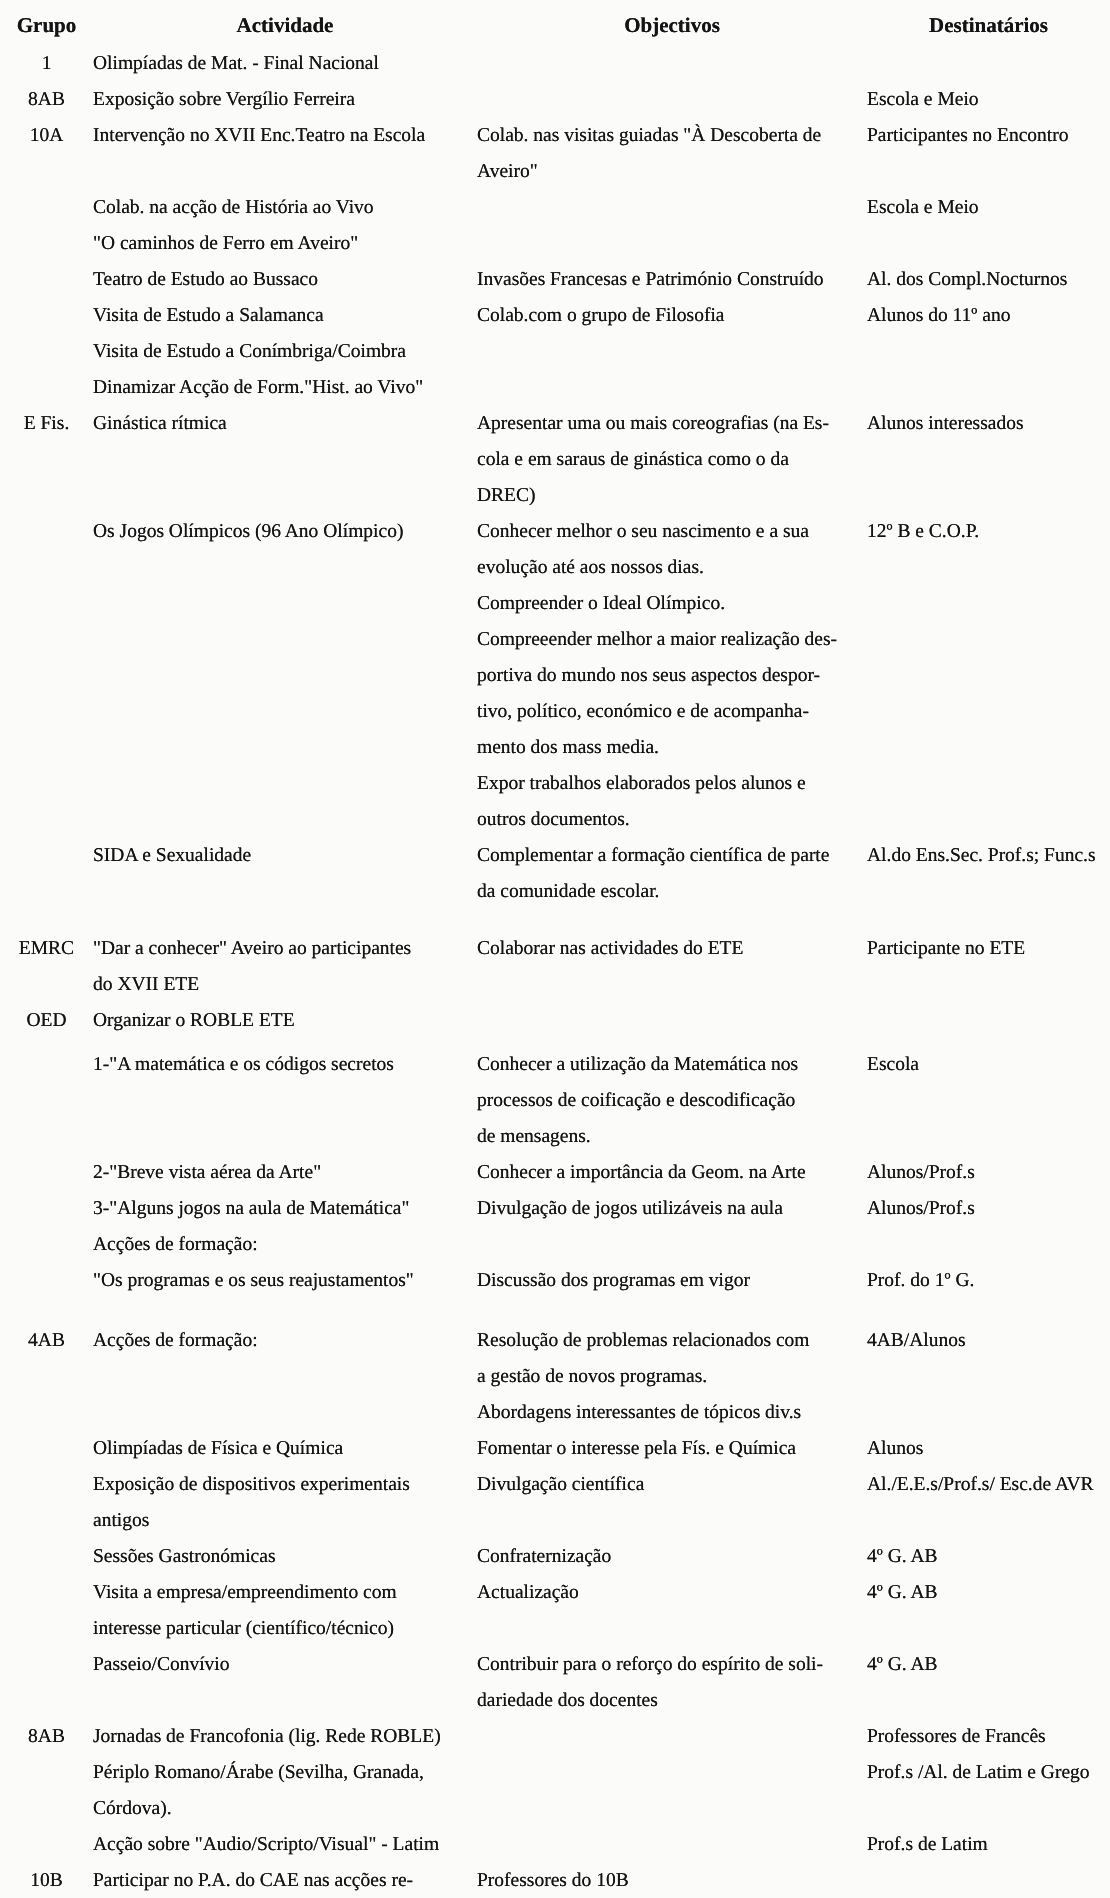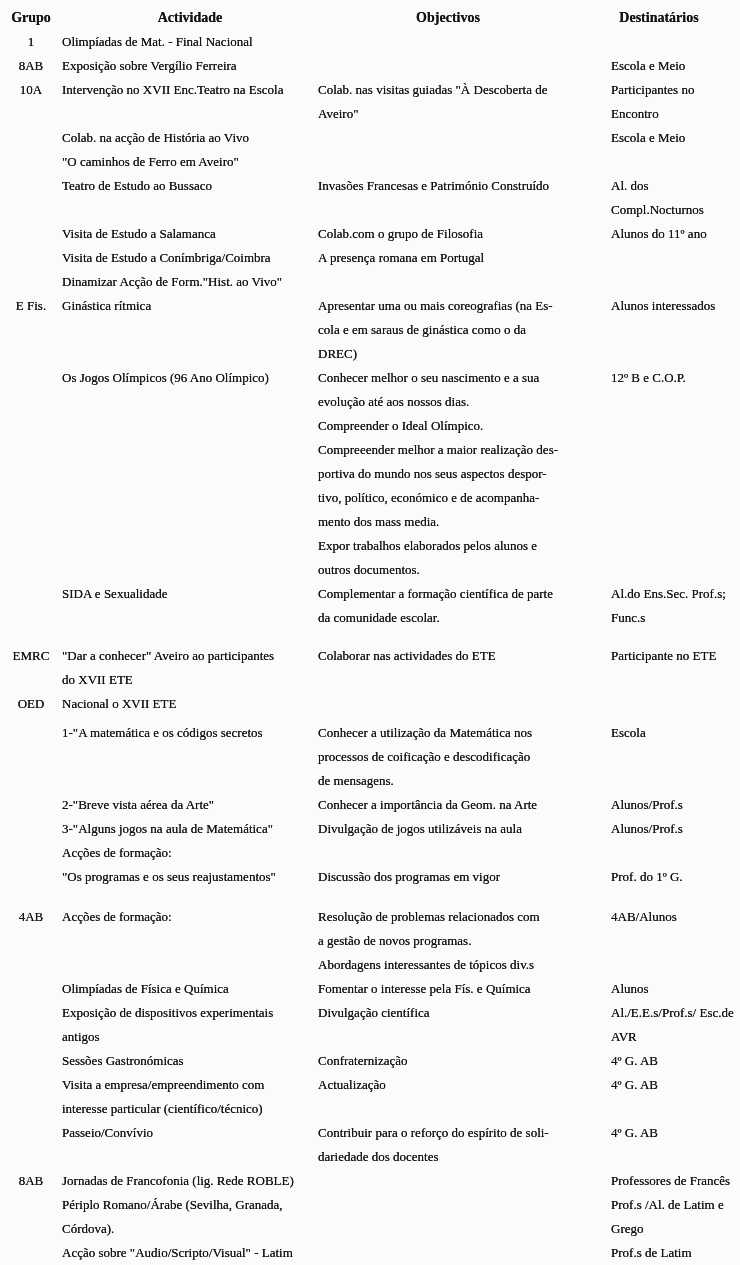--- a/index.html
+++ b/index.html
@@ -36,21 +36,20 @@
     line-height: 24px;
     white-space: pre-line;
     padding-right: 6px;
   }
   .col-grupo {
     text-align: center;
     padding-right: 0;
   }
   .col-destinatarios {
     padding-right: 0;
-    margin-left: 33px;
   }
   .gap-lg { margin-top: 14px; }
   .gap-md { margin-top: 16px; }
   .gap-sm { margin-top: 5px; }
 </style>
 </head>
 <body>
 
 <div class="doc">
 
@@ -96,21 +95,20 @@
   </div>
       <div class="row">
     <div class="cell col-grupo"></div>
     <div class="cell col-actividade">Visita de Estudo a Salamanca</div>
     <div class="cell col-objectivos">Colab.com o grupo de Filosofia</div>
     <div class="cell col-destinatarios">Alunos do 11º ano</div>
   </div>
       <div class="row">
     <div class="cell col-grupo"></div>
     <div class="cell col-actividade">Visita de Estudo a Conímbriga/Coimbra</div>
-    <div class="cell col-objectivos">A presença romana em Portugal</div>
   </div>
       <div class="row">
     <div class="cell col-grupo"></div>
     <div class="cell col-actividade">Dinamizar Acção de Form."Hist. ao Vivo"</div>
     <div class="cell col-objectivos"></div>
     <div class="cell col-destinatarios"></div>
   </div>
       <div class="row">
     <div class="cell col-grupo">E Fis.</div>
     <div class="cell col-actividade">Ginástica rítmica</div>
@@ -142,21 +140,21 @@
   </div>
       <div class="row gap-lg">
     <div class="cell col-grupo">EMRC</div>
     <div class="cell col-actividade">"Dar a conhecer" Aveiro ao participantes
 do XVII ETE</div>
     <div class="cell col-objectivos">Colaborar nas actividades do ETE</div>
     <div class="cell col-destinatarios">Participante no ETE</div>
   </div>
       <div class="row">
     <div class="cell col-grupo">OED</div>
-    <div class="cell col-actividade">Nacional o XVII ETE</div>
+    <div class="cell col-actividade">Organizar o ROBLE ETE</div>
     <div class="cell col-objectivos"></div>
     <div class="cell col-destinatarios"></div>
   </div>
       <div class="row gap-sm">
     <div class="cell col-grupo"></div>
     <div class="cell col-actividade">1-"A matemática e os códigos secretos</div>
     <div class="cell col-objectivos">Conhecer a utilização da Matemática nos
 processos de coificação e descodificação
 de mensagens.</div>
     <div class="cell col-destinatarios">Escola</div>

